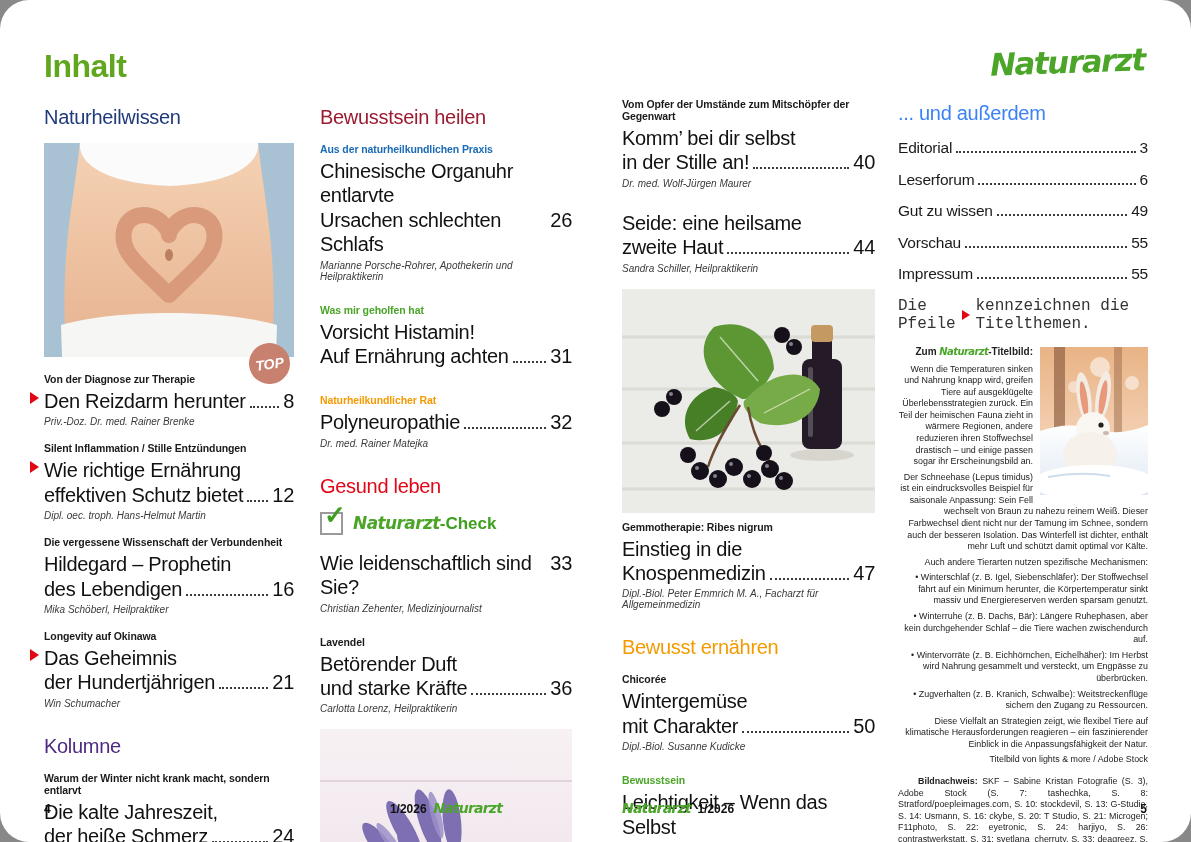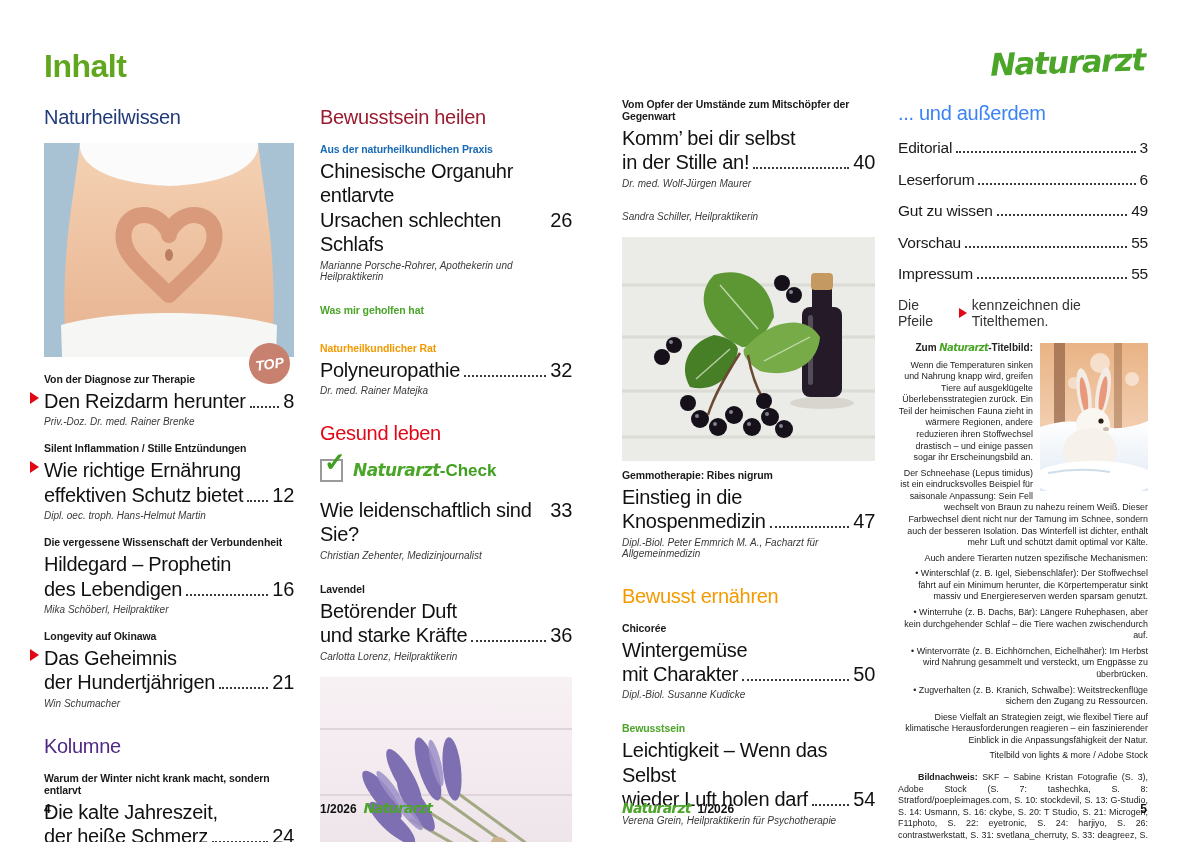--- a/index.html
+++ b/index.html
@@ -1,17 +1,17 @@
 <!DOCTYPE html>
 <html><head>
 <meta charset="utf-8">
 <style>
   html,body{margin:0;padding:0;background:#888;}
   .sheet{position:relative;width:1191px;height:842px;background:#ffffff;overflow:hidden;
-         font-family:"Liberation Sans",sans-serif;color:#1a1a1a;margin:0 auto;}
+         font-family:"Liberation Sans",sans-serif;color:#1a1a1a;margin:0 auto;border-radius:29px;}
   
   .inhalt{position:absolute;left:44px;top:48px;font-size:32px;font-weight:700;color:#60a61f;letter-spacing:-0.5px;}
   .logo{font-family:"DejaVu Sans",sans-serif;font-weight:700;font-style:italic;color:#4aa528;letter-spacing:-0.6px;}
   .logo-big{position:absolute;right:46px;top:44px;font-size:31px;transform:rotate(-2deg);letter-spacing:-1.5px;}
   
   .col{position:absolute;}
   .col1{left:44px;top:106px;width:250px;}
   .col2{left:320px;top:106px;width:252px;}
   .col3{left:622px;top:98px;width:253px;}
   .col4{left:898px;top:102px;width:250px;}
@@ -43,36 +43,36 @@
   .mt22{margin-top:22px;}
   .mt26{margin-top:26px;}
   
   .check-row{display:flex;align-items:center;margin:4px 0 16px 0;}
   .checkbox{position:relative;width:19px;height:19px;border:2px solid #9a9a9a;background:#fff;margin-right:10px;}
   .checkmark{position:absolute;left:2px;top:-12px;font-size:26px;font-weight:700;color:#3f9f1f;line-height:1;}
   .check-label{font-size:17px;font-weight:700;color:#3f9f1f;}
   .check-label .logo{font-size:17px;}
   
   .toc-row{display:flex;align-items:baseline;font-size:15.5px;letter-spacing:-0.2px;margin:0 0 13.5px 0;}
-  .note{font-size:14px;color:#333;margin:4px 0 12px 0;display:flex;align-items:center;gap:5px;}
+  .note{font-size:16px;color:#333;margin:4px 0 12px 0;display:flex;align-items:center;gap:5px;font-family:Liberation Mono, monospace;}
   .note-arrow{width:0;height:0;border-left:8px solid #e30613;border-top:5px solid transparent;border-bottom:5px solid transparent;display:inline-block;}
   .titelbild{font-size:8.9px;line-height:1.3;text-align:right;color:#222;}
   .titelbild .intro{font-size:10px;font-weight:700;margin-bottom:6px;}
   .titelbild .intro .logo{font-size:10px;}
   .tb-title{font-weight:700;font-size:10px;line-height:1.25;margin-bottom:3px;}
   .tb-img{float:right;width:108px;height:148px;margin:2px 0 5px 7px;}
   .titelbild p{margin:0 0 4px 0;}
   .tb-credit{margin-top:6px;}
   .bildnachweis{font-size:8.9px;line-height:1.3;text-align:justify;color:#222;margin-top:10px;clear:both;}
   .bildnachweis b{font-weight:700;margin-left:20px;}
   
   .foot{position:absolute;bottom:26px;font-size:12px;font-weight:700;color:#111;}
   .foot .logo{font-size:14px;letter-spacing:-0.8px;}
   .f-pageL{left:44px;}
-  .f-issueL{left:320px;width:252px;text-align:left;}
+  .f-issueL{left:320px;width:252px;text-align:center;}
   .f-issueR{left:622px;}
   .f-pageR{right:44px;}
   svg{display:block;}
 </style>
 </head>
 <body>
 
 <div class="sheet">
 
   <div class="inhalt">Inhalt</div>
@@ -178,20 +178,28 @@
             <span>Ursachen schlechten Schlafs</span>
             <span class="dots"></span>
             <span class="pg">26</span>
           </div>
       </div>
       <div class="author">Marianne Porsche-Rohrer, Apothekerin und Heilpraktikerin</div>
     </div>
 
     <div class="entry mt22">
       <div class="kicker k-green">Was mir geholfen hat</div>
+      <div class="title">
+        <div>Vorsicht Histamin!</div>
+        <div class="tlast">
+            <span>Auf Ernährung achten</span>
+            <span class="dots"></span>
+            <span class="pg">31</span>
+          </div>
+      </div>
     </div>
 
     <div class="entry mt26">
       <div class="kicker k-orange">Naturheilkundlicher Rat</div>
       <div class="title">
         <div class="tlast">
             <span>Polyneuropathie</span>
             <span class="dots"></span>
             <span class="pg">32</span>
           </div>
@@ -277,20 +285,28 @@
         <div class="tlast">
             <span>in der Stille an!</span>
             <span class="dots"></span>
             <span class="pg">40</span>
           </div>
       </div>
       <div class="author">Dr. med. Wolf-Jürgen Maurer</div>
     </div>
 
     <div class="entry mt22">
+      <div class="title">
+        <div>Seide: eine heilsame</div>
+        <div class="tlast">
+            <span>zweite Haut</span>
+            <span class="dots"></span>
+            <span class="pg">44</span>
+          </div>
+      </div>
       <div class="author">Sandra Schiller, Heilpraktikerin</div>
     </div>
 
     <svg class="photo" style="margin:10px 0 8px 0" width="253" height="224" viewBox="0 0 253 224">
       <rect width="253" height="224" fill="#ebebe7"></rect>
       <g stroke="#dcdcd6" stroke-width="3">
           <line x1="0" y1="48" x2="253" y2="48"></line>
           <line x1="0" y1="100" x2="253" y2="100"></line>
           <line x1="0" y1="154" x2="253" y2="154"></line>
           <line x1="0" y1="200" x2="253" y2="200"></line>

